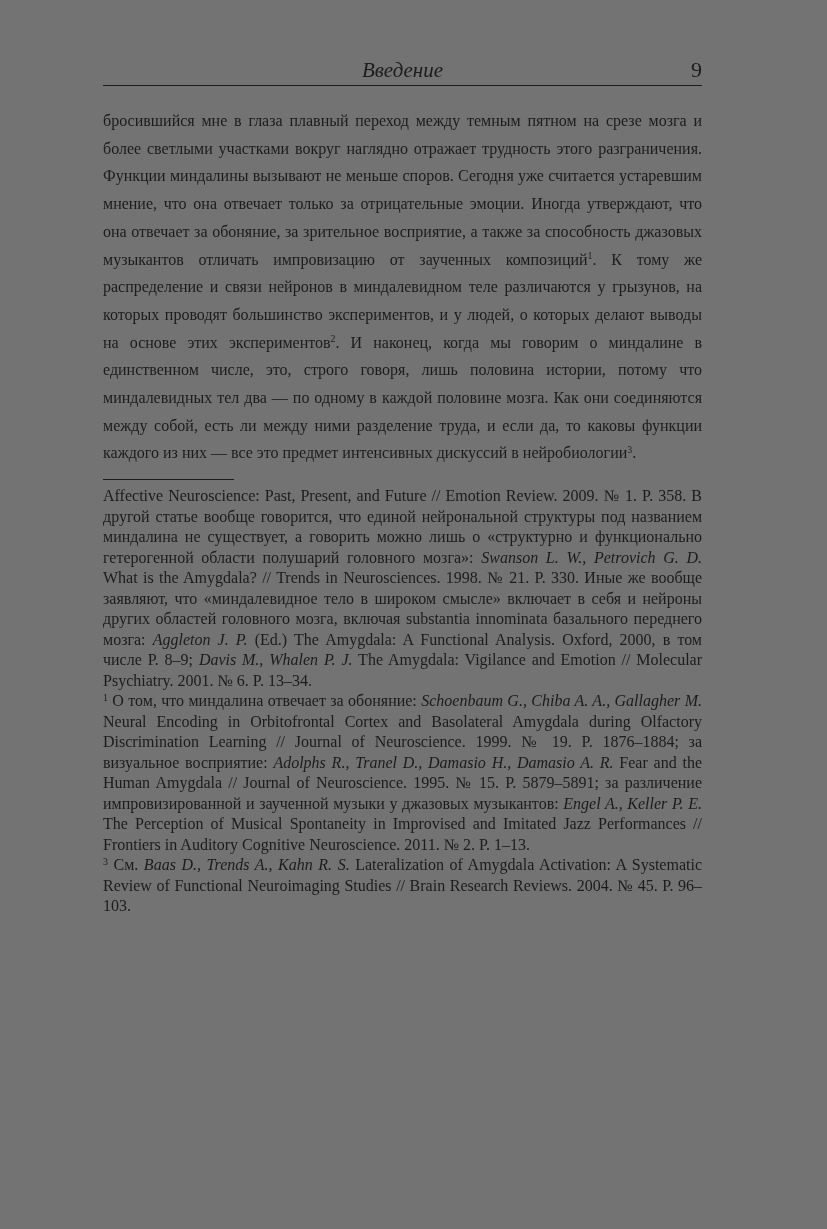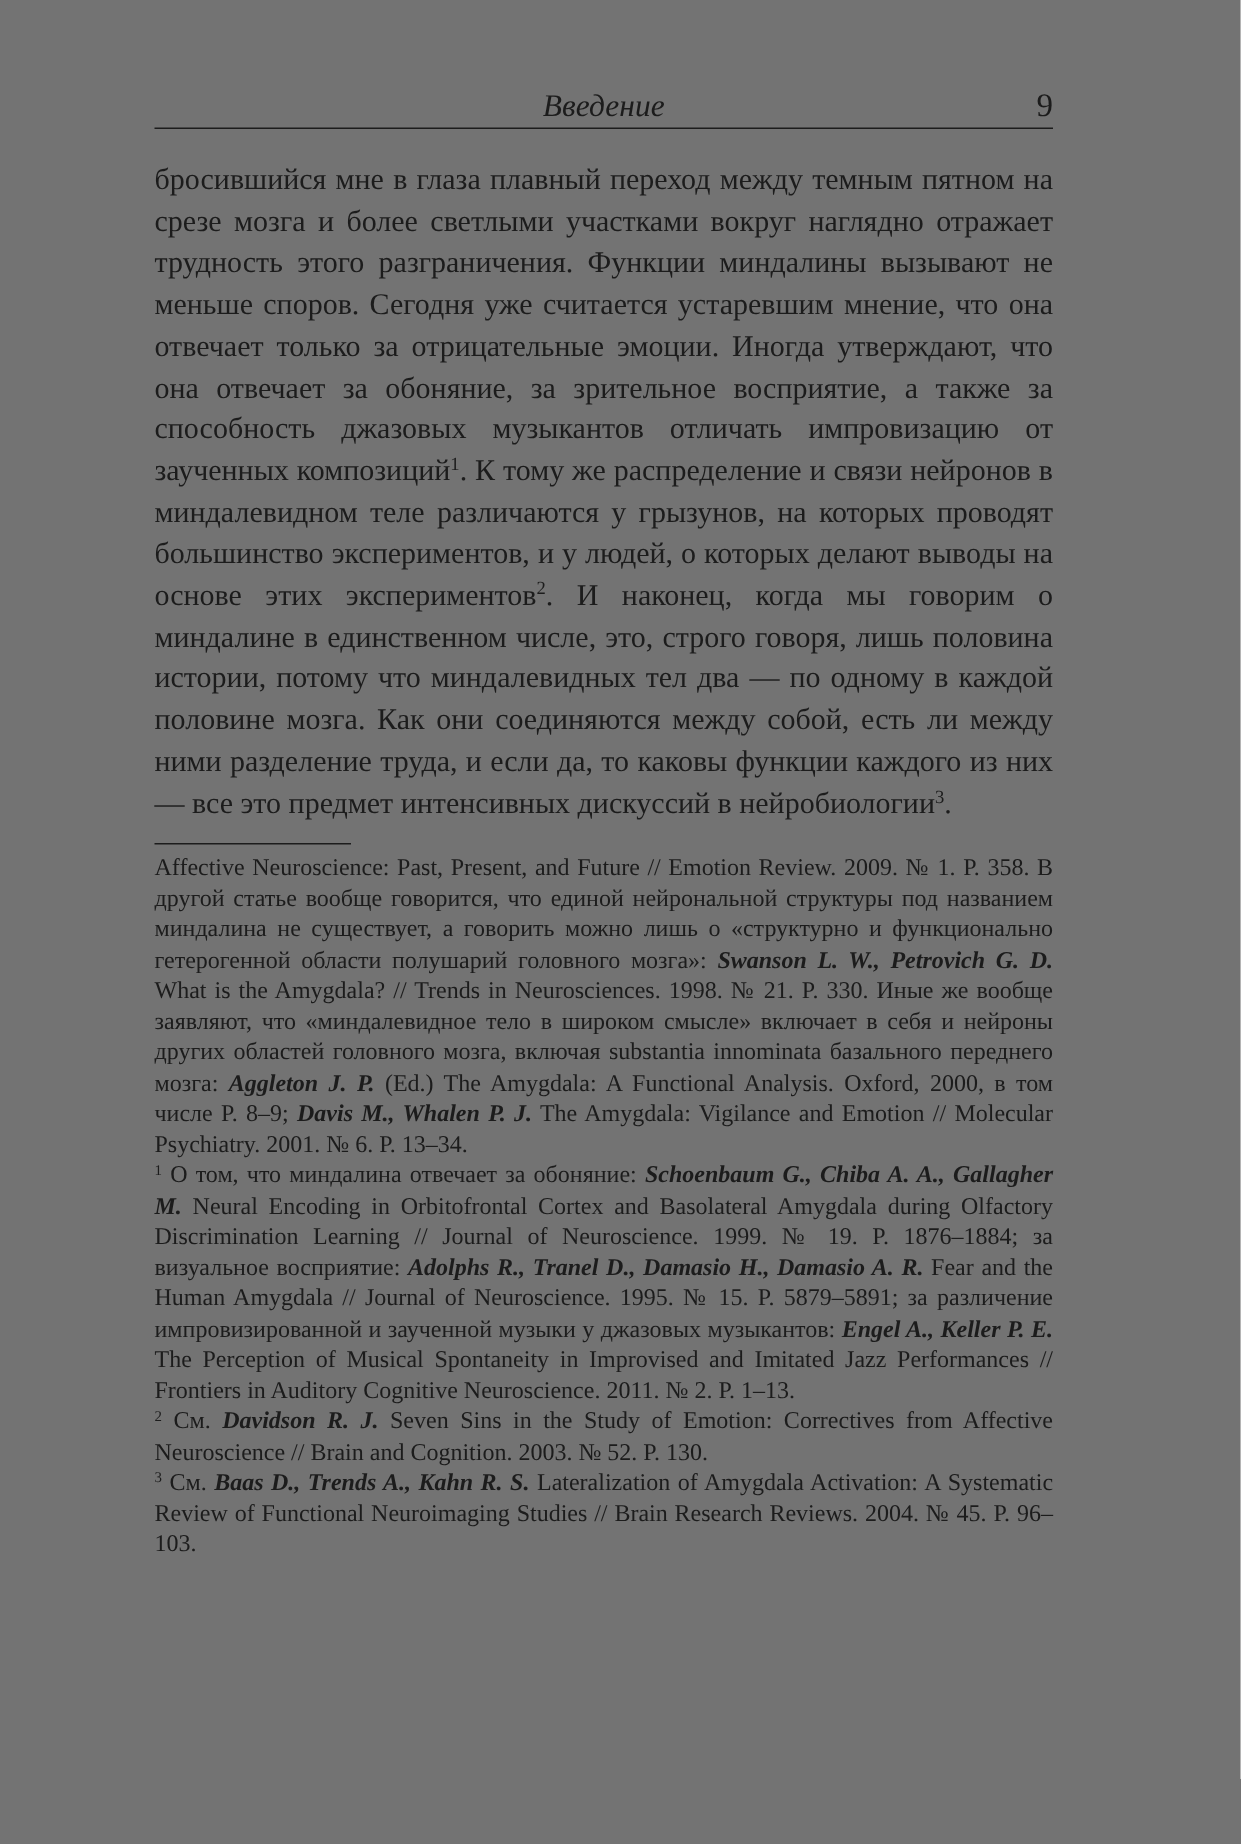--- a/index.html
+++ b/index.html
@@ -34,42 +34,42 @@
     font-style: normal;
     font-size: 22px;
   }
   .head-rule {
     height: 0;
     border-bottom: 1.6px solid #1c1c1c;
     margin-top: 3px;
   }
   .body-text {
     margin: 21px 0 0 0;
-    font-size: 20px;
+    font-size: 16px;
     line-height: 27.7px;
     text-align: justify;
     hyphens: auto;
     -webkit-hyphens: auto;
   }
   .fn-sep {
     width: 131px;
     height: 0;
     border-bottom: 1.4px solid #1c1c1c;
     margin-top: 12px;
   }
   .footnotes {
     margin-top: 6px;
     font-size: 16px;
     line-height: 20.5px;
     text-align: justify;
     hyphens: auto;
     -webkit-hyphens: auto;
   }
   .fn { margin: 0; }
-  .it { font-style: italic; font-weight: bold; }
+  .it { font-style: italic; }
   sup {
     font-size: 0.62em;
     line-height: 0;
     vertical-align: baseline;
     position: relative;
     top: -0.55em;
   }
 </style>
 </head>
 <body>
@@ -83,17 +83,16 @@
 
   <div class="head-rule"></div>
 
   <p class="body-text"><span>бросившийся мне в глаза плавный переход между темным пятном на срезе мозга и более светлыми участками вокруг наглядно отражает трудность этого разграничения. Функции миндалины вызывают не меньше споров. Сегодня уже считается устаревшим мнение, что она отвечает только за отрицательные эмоции. Иногда утверждают, что она отвечает за обоняние, за зрительное восприятие, а также за способность джазовых музыкантов отличать импровизацию от заученных композиций</span><sup>1</sup><span>. К тому же распределение и связи нейронов в миндалевидном теле различаются у грызунов, на которых проводят большинство экспериментов, и у людей, о которых делают выводы на основе этих экспериментов</span><sup>2</sup><span>. И наконец, когда мы говорим о миндалине в единственном числе, это, строго говоря, лишь половина истории, потому что миндалевидных тел два — по одному в каждой половине мозга. Как они соединяются между собой, есть ли между ними разделение труда, и если да, то каковы функции каждого из них — все это предмет интенсивных дискуссий в нейробиологии</span><sup>3</sup><span>.</span></p>
 
   <div class="fn-sep"></div>
 
   <div class="footnotes">
     <p class="fn"><span>Affective Neuroscience: Past, Present, and Future // Emotion Review. 2009. № 1. P. 358. В другой статье вообще говорится, что единой нейрональной структуры под названием миндалина не существует, а говорить можно лишь о «структурно и функционально гетерогенной области полушарий головного мозга»: </span><span class="it">Swanson L. W., Petrovich G. D.</span><span> What is the Amygdala? // Trends in Neurosciences. 1998. № 21. P. 330. Иные же вообще заявляют, что «миндалевидное тело в широком смысле» включает в себя и нейроны других областей головного мозга, включая substantia innominata базального переднего мозга: </span><span class="it">Aggleton J. P.</span><span> (Ed.) The Amygdala: A Functional Analysis. Oxford, 2000, в том числе P. 8–9; </span><span class="it">Davis M., Whalen P. J.</span><span> The Amygdala: Vigilance and Emotion // Molecular Psychiatry. 2001. № 6. P. 13–34.</span></p>
     <p class="fn"><sup>1</sup><span> О том, что миндалина отвечает за обоняние: </span><span class="it">Schoenbaum G., Chiba A. A., Gallagher M.</span><span> Neural Encoding in Orbitofrontal Cortex and Basolateral Amygdala during Olfactory Discrimination Learning // Journal of Neuroscience. 1999. № 19. P. 1876–1884; за визуальное восприятие: </span><span class="it">Adolphs R., Tranel D., Damasio H., Damasio A. R.</span><span> Fear and the Human Amygdala // Journal of Neuroscience. 1995. № 15. P. 5879–5891; за различение импровизированной и заученной музыки у джазовых музыкантов: </span><span class="it">Engel A., Keller P. E.</span><span> The Perception of Musical Spontaneity in Improvised and Imitated Jazz Performances // Frontiers in Auditory Cognitive Neuroscience. 2011. № 2. P. 1–13.</span></p>
-    <p class="fn"><sup>2</sup><span> См. </span><span class="it">Davidson R. J.</span><span> Seven Sins in the Study of Emotion: Correctives from Affective Neuroscience // Brain and Cognition. 2003. № 52. P. 130.</span></p>
     <p class="fn"><sup>3</sup><span> См. </span><span class="it">Baas D., Trends A., Kahn R. S.</span><span> Lateralization of Amygdala Activation: A Systematic Review of Functional Neuroimaging Studies // Brain Research Reviews. 2004. № 45. P. 96–103.</span></p>
   </div>
 
 </div>
 
 </body></html>

